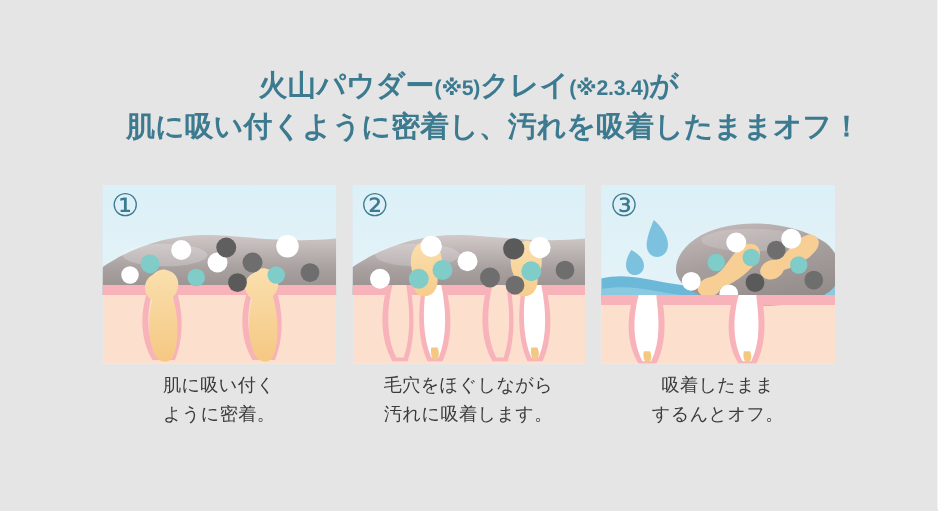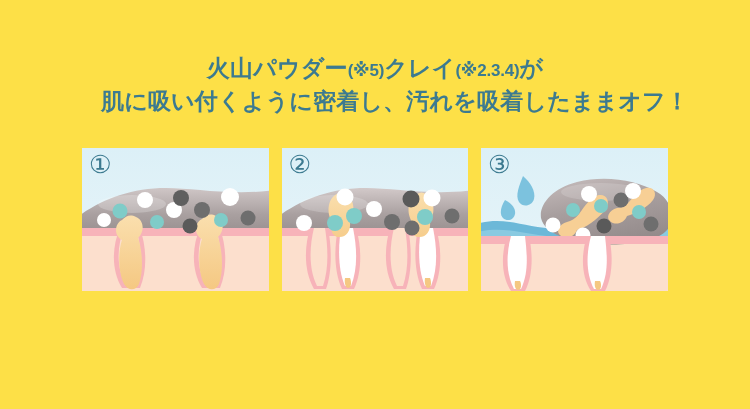--- a/index.html
+++ b/index.html
@@ -12,21 +12,21 @@
     height: 409px;
     overflow: hidden;
     font-family: "Liberation Sans", "DejaVu Sans", sans-serif;
     -webkit-font-smoothing: antialiased;
   }
 
   .canvas {
     position: relative;
     width: 750px;
     height: 409px;
-    background: #fde047;
+    background: #e5e5e5;
   }
 
   
   .heading {
     position: absolute;
     left: 0;
     top: 52px;
     width: 750px;
     text-align: center;
     color: #3c7a90;
@@ -279,14 +279,28 @@
           <path d="M 106 88 C 100 106 100 128 110 143 L 124 143 C 132 128 132 106 128 88 Z" fill="#f7b3b9"></path>
           <path d="M 110 88 C 105 106 105 126 113 141 L 120 141 C 128 124 126 106 124 88 Z" fill="#ffffff"></path>
           <path d="M 114 133 C 113 139 115 142 117 142 C 120 142 121 137 119 133 Z" fill="#f5c882"></path>
         </g>
       </svg>
       <span class="panel-num">③</span>
     </div>
 
   </div>
 
+  <div class="captions">
+    <div class="caption">
+      <span class="cline">肌に吸い付く</span>
+      <span class="cline">ように密着。</span>
+    </div>
+    <div class="caption">
+      <span class="cline">毛穴をほぐしながら</span>
+      <span class="cline">汚れに吸着します。</span>
+    </div>
+    <div class="caption">
+      <span class="cline">吸着したまま</span>
+      <span class="cline">するんとオフ。</span>
+    </div>
+  </div>
 
 </div>
 
 </body></html>

